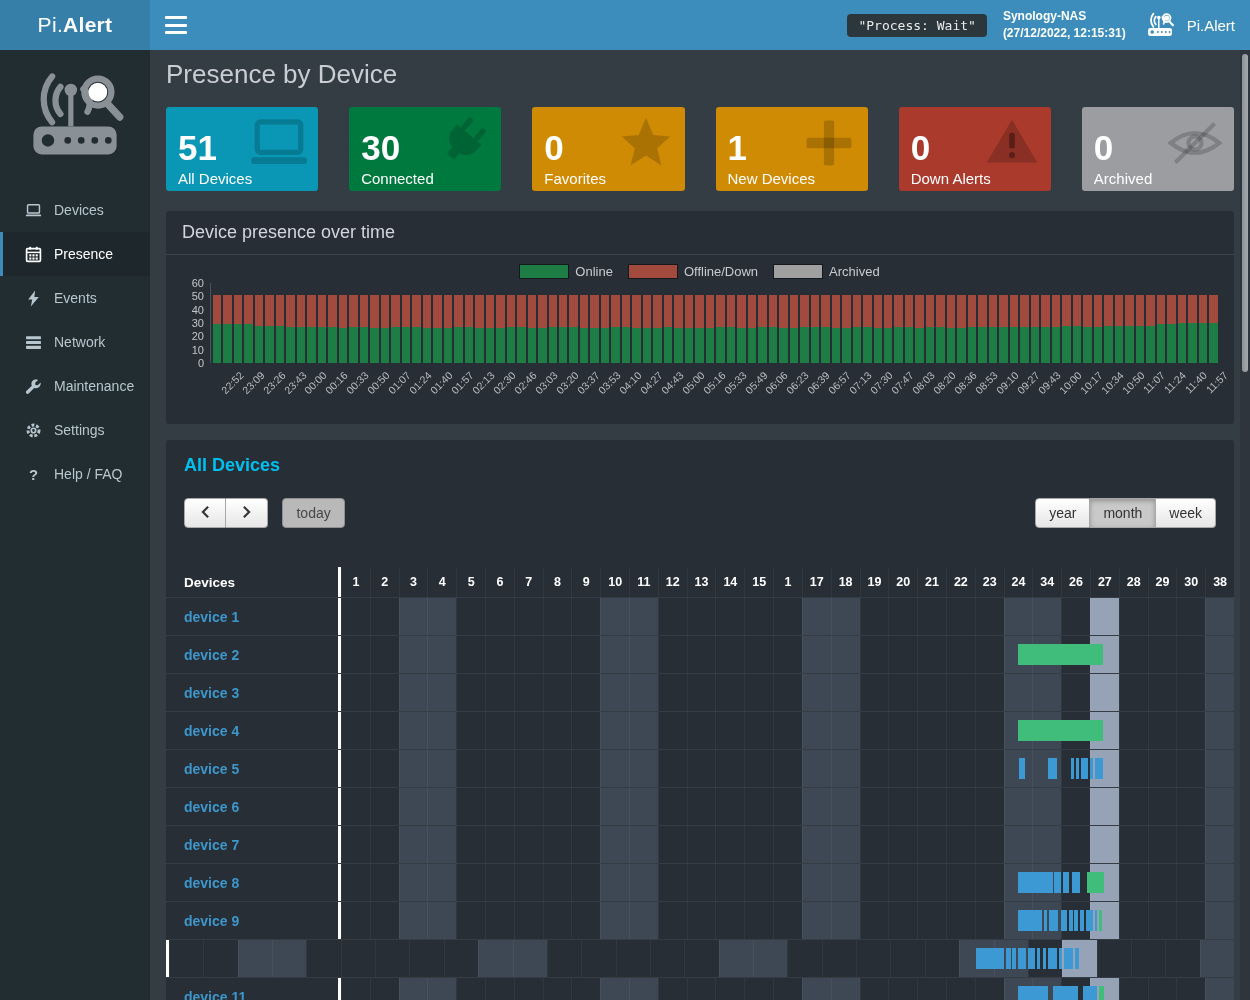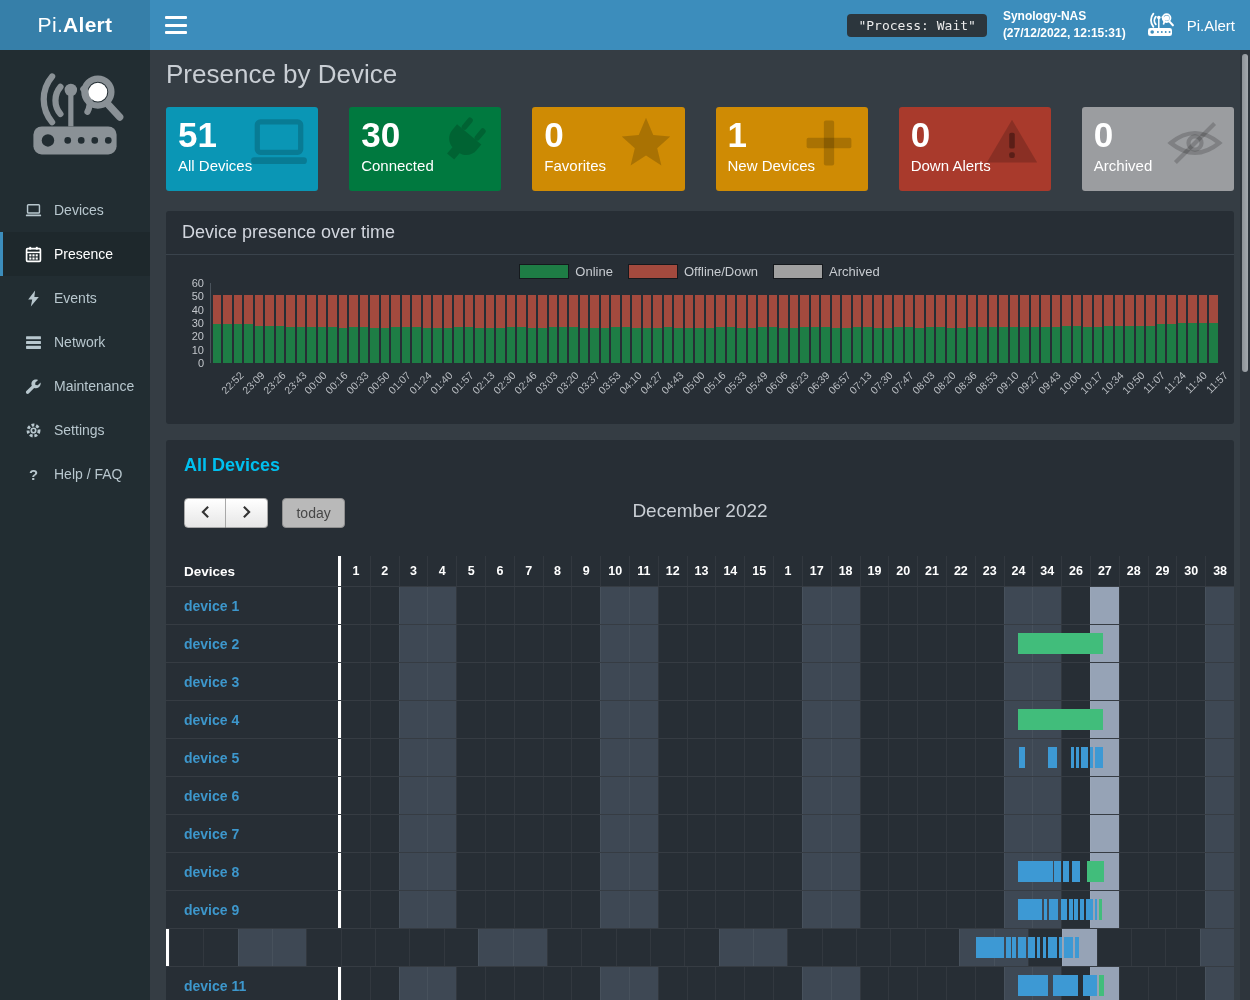--- a/index.html
+++ b/index.html
@@ -32,21 +32,21 @@
   .menu-item.active { background:#1e282c; color:#fff; border-left-color:#3c8dbc; }
 
   
   .content { position:absolute; top:50px; left:150px; width:1100px; height:950px;
              background:#353d44; padding:0 16px; overflow:hidden; }
   .page-title { font-size:26px; font-weight:400; color:#c9ced4; margin:9px 0 17px; }
 
   
   .info-row { display:flex; gap:31px; margin-bottom:20px; }
   .info-box { flex:1; height:84px; border-radius:3px; position:relative; color:#fff;
-              padding:8px 12px; cursor:pointer; overflow:hidden; }
+              padding:21px 12px; cursor:pointer; overflow:hidden; }
   .info-box .value { font-size:35px; font-weight:bold; line-height:1.15; }
   .info-box .label { font-size:15px; margin-top:2px; }
   .info-box .big-icon { position:absolute; right:8px; top:8px; color:rgba(0,0,0,0.18); }
   .info-box .big-icon svg { width:62px; height:56px; display:block; }
 
   
   .panel { background:#272e35; border-radius:3px; }
   .chart-panel { margin-bottom:16px; padding-bottom:8px; }
   .panel-hd { font-size:18px; color:#d2d6de; padding:11px 16px; border-bottom:1px solid #3a434c; }
   .legend { display:flex; justify-content:center; gap:16px; margin:9px 0 4px; }
@@ -59,21 +59,21 @@
   .bar { flex:1; position:relative; height:100%; }
   .bar i { position:absolute; left:0; right:0; display:block; }
   .xlabels { display:flex; margin:3px 16px 6px 44px; height:44px; padding-left:2px; }
   .xcell { flex:1; position:relative; }
   .xcell span { position:absolute; top:3px; right:-4px; transform:rotate(-45deg);
                 transform-origin:top right; font-size:10.5px; color:#b9bdc2; white-space:nowrap; }
 
   
   .cal-panel { padding-bottom:24px; }
   .cal-title { color:#00c0ef; font-size:18px; font-weight:bold; padding:15px 18px 4px; }
-  .cal-toolbar { position:relative; margin:18px 18px 28px; height:30px; }
+  .cal-toolbar { position:relative; margin:18px 18px 39px; height:30px; }
   .fc-group { display:inline-flex; vertical-align:top; }
   .fc-btn { background:linear-gradient(#ffffff,#e6e6e6); border:1px solid #a8a8a8; color:#333;
             font-size:14px; height:30px; padding:0 13px; cursor:pointer;
             font-family:"Liberation Sans", sans-serif; }
   .fc-btn + .fc-btn { border-left:none; }
   .fc-group .fc-btn:first-child { border-radius:4px 0 0 4px; }
   .fc-group .fc-btn:last-child { border-radius:0 4px 4px 0; }
   .fc-btn.chev { width:42px; font-weight:bold; }
   .fc-btn.chev svg { width:11px; height:14px; }
   .fc-btn.today { margin-left:10px; border-radius:4px; background:#b9b9b9; color:#474747;
@@ -890,21 +890,25 @@
                 <polyline points="9,2 3,8 9,14" fill="none" stroke="#333" stroke-width="2.4"></polyline>
               </svg></span>
         </button>
         <button class="fc-btn chev">
           <span><svg viewBox="0 0 12 16">
                 <polyline points="3,2 9,8 3,14" fill="none" stroke="#333" stroke-width="2.4"></polyline>
               </svg></span>
         </button>
       </div>
       <button class="fc-btn today">today</button>
-      <div class="cal-month-title">December 2022</div>
+      <div class="cal-views fc-group" id="viewbtns">
+          <button class="fc-btn">year</button>
+          <button class="fc-btn active">month</button>
+          <button class="fc-btn">week</button>
+        </div>
     </div>
 
     <div class="cal-table">
       <div class="cal-row head">
         <div class="dev-col">Devices</div>
         <div class="row-grid" id="dayhead">
             <div class="day-cell">1</div>
             <div class="day-cell">2</div>
             <div class="day-cell">3</div>
             <div class="day-cell">4</div>

